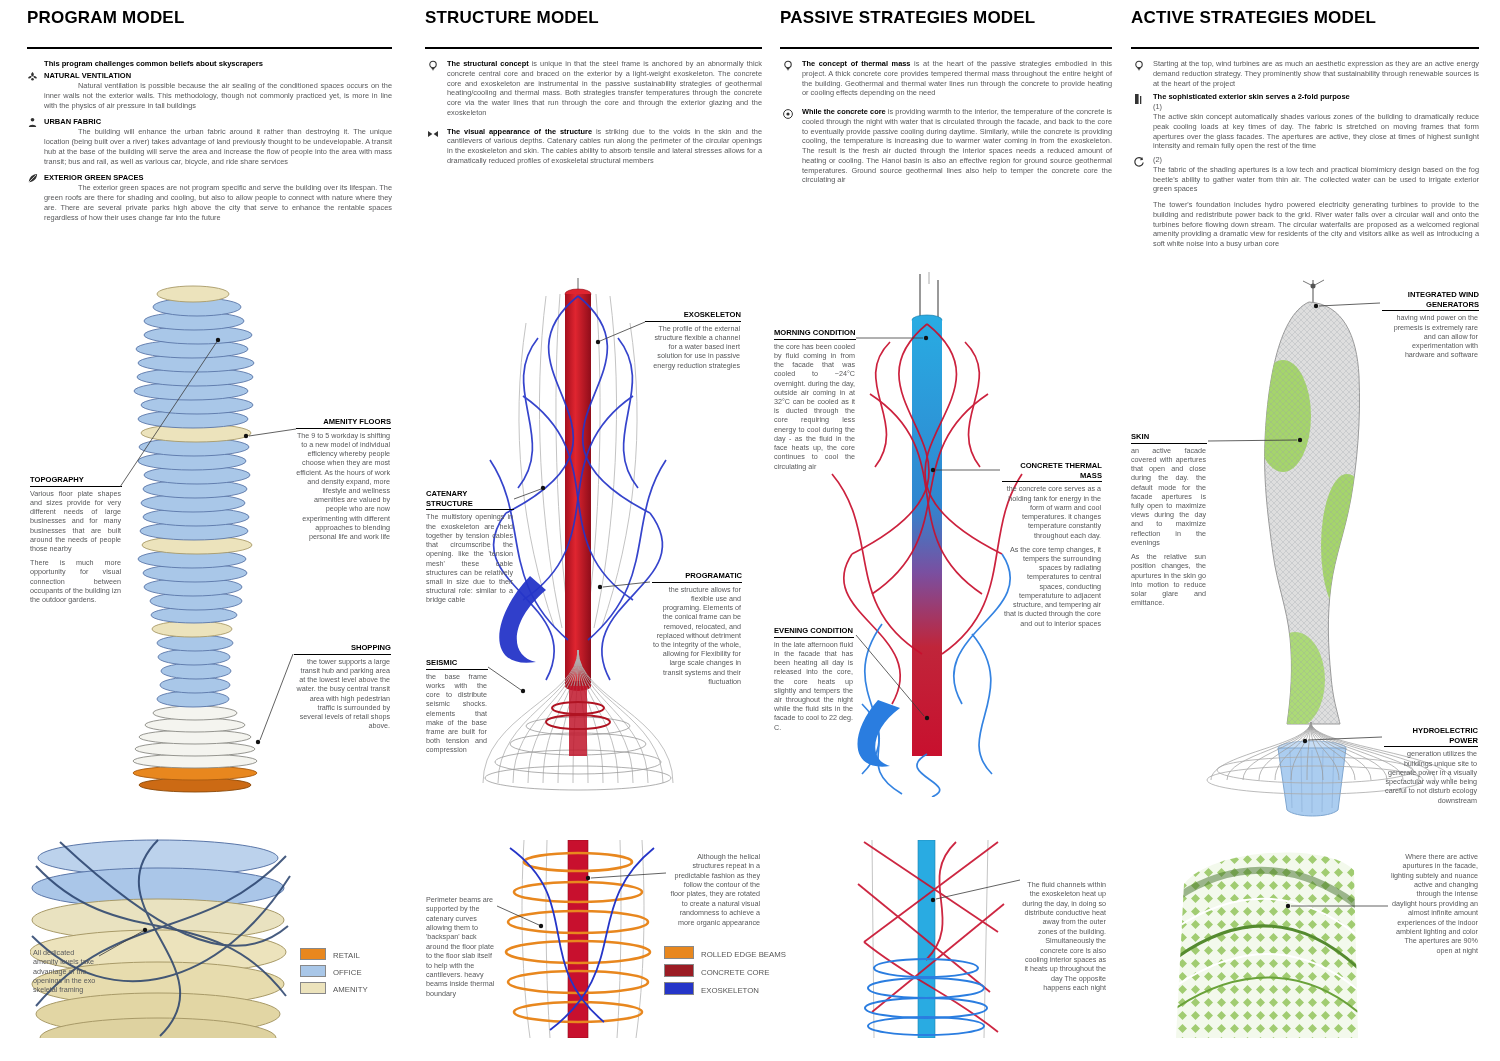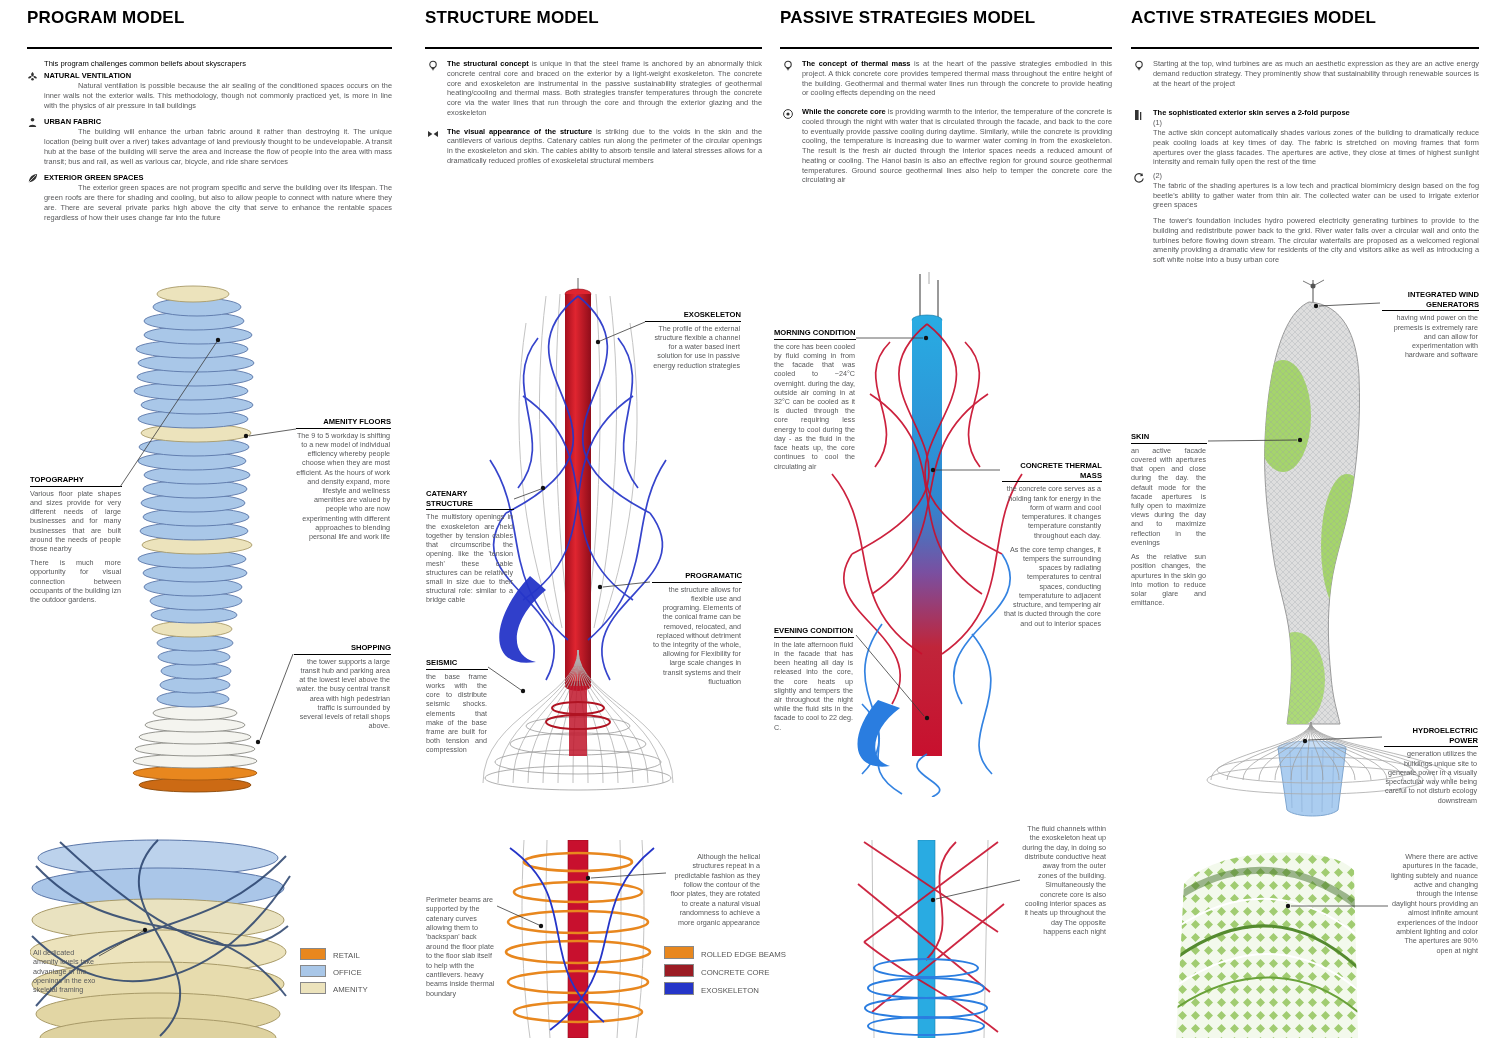--- a/index.html
+++ b/index.html
@@ -1,21 +1,21 @@
 <!DOCTYPE html>
 <html><head>
 <meta charset="utf-8">
 <style>
   html,body{margin:0;padding:0}
   body{width:1500px;height:1061px;position:relative;background:#fff;font-family:"Liberation Sans",sans-serif;overflow:hidden;color:#222}
   .abs{position:absolute}
   .coltext{position:absolute}
   .coltext .title{font-size:17px;font-weight:800;color:#000;border-bottom:2.5px solid #000;padding-bottom:19px;margin-bottom:10px;letter-spacing:.2px}
   .body{font-size:7.4px;color:#58595b;line-height:1.32;text-align:justify;margin:0}
-  .intro{font-size:7.6px;font-weight:400;color:#000;padding-left:17px;margin-bottom:3px}
+  .intro{font-size:7.6px;font-weight:700;color:#000;padding-left:17px;margin-bottom:3px}
   .psec{position:relative;padding-left:17px;margin-bottom:7px}
   .psec .icon{position:absolute;left:0;top:0;width:11px;height:11px}
   .sechead{font-size:7.5px;font-weight:700;color:#000;margin-bottom:1px}
   .psec .body{text-indent:34px}
   .bullet{position:relative;padding-left:22px;margin-bottom:9px}
   .bullet .icon{position:absolute;left:2px;top:1px;width:12px;height:12px}
   .bullet .body b{color:#000}
   .ann{position:absolute;font-size:7.2px;color:#58595b;line-height:1.28}
   .ann .lab{font-size:7.6px;font-weight:700;color:#000;border-bottom:1.2px solid #000;padding-bottom:1px;margin-bottom:2px}
   .ann p{margin:0 1px 5px 0;text-align:justify}
@@ -292,21 +292,21 @@
   <p>the concrete core serves as a holding tank for energy in the form of warm and cool temperatures. it changes temperature constantly throughout each day.</p>
   <p>As the core temp changes, it tempers the surrounding spaces by radiating temperatures to central spaces, conducting temperatuture to adjacent structure, and tempering air that is ducted through the core and out to interior spaces</p>
 </div>
 <div class="ann" style="left:774px;top:626px;width:80px">
   <div class="lab">EVENING CONDITION</div>
   <p>in the late afternoon fluid in the facade that has been heating all day is released into the core, the core heats up slightly and tempers the air throughout the night while the fluid sits in the facade to cool to 22 deg. C.</p>
 </div>
 
 <div class="coltext" style="left:1131px;top:8px;width:348px">
   <div class="title">ACTIVE STRATEGIES MODEL</div>
-  <div class="bullet" style="margin-bottom:20px">
+  <div class="bullet" style="margin-bottom:4px">
     <span class="icon">
         <svg viewBox="0 0 12 12">
           <circle cx="6" cy="4.5" r="3.2" fill="none" stroke="#333" stroke-width="1.1"></circle>
           <rect x="4.6" y="7.8" width="2.8" height="1.3" fill="#333"></rect>
           <rect x="5.1" y="9.4" width="1.8" height="0.8" fill="#333"></rect>
         </svg>
       </span>
     <p class="body">Starting at the top, wind turbines are as much an aesthetic expression as they are an active energy demand reduction strategy.  They prominently show that sustainability through renewable sources is at the heart of the project</p>
   </div>
   <div class="bullet" style="margin-bottom:4px">
@@ -477,21 +477,21 @@
     <path d="M0,118 C70,68 130,80 182,128" stroke="#558b2f" stroke-width="3" fill="none"></path>
     <path d="M0,168 C70,122 134,132 182,172" stroke="#6aa23a" stroke-width="2" fill="none"></path>
     <path d="M0,88 C66,44 128,52 182,96" stroke="#fff" stroke-width="2" fill="none"></path>
     <path d="M0,146 C70,98 132,108 182,150" stroke="#fff" stroke-width="2" fill="none"></path>
   </g>
 </svg>
 
 <div class="note" style="left:33px;top:948px;width:66px">All dedicated amenity levels take advantage of the openings in the exo skeletal framing</div>
 <div class="note" style="left:426px;top:895px;width:70px">Perimeter beams are supported by the catenary curves allowing them to 'backspan' back around the floor plate to the floor slab itself to help with the cantilevers. heavy beams inside thermal boundary</div>
 <div class="note right" style="left:668px;top:852px;width:92px">Although the helical structures repeat in a predictable fashion as they follow the contour of the floor plates, they are rotated to create a natural visual randomness to achieve a more organic appearance</div>
-<div class="note right" style="left:1022px;top:824px;width:84px">The fluid channels within the exoskeleton heat up during the day, in doing so distribute conductive heat away from the outer zones of the building. Simultaneously the concrete core is also cooling interior spaces as it heats up throughout the day The opposite happens each night</div>
+<div class="note right" style="left:1022px;top:880px;width:84px">The fluid channels within the exoskeleton heat up during the day, in doing so distribute conductive heat away from the outer zones of the building. Simultaneously the concrete core is also cooling interior spaces as it heats up throughout the day The opposite happens each night</div>
 <div class="note right" style="left:1390px;top:852px;width:88px">Where there are active apurtures in the facade, lighting subtely and nuance active and changing through the intense daylight hours providing an almost infinite amount experiences of the indoor ambient lighting and color The apertures are 90% open at night</div>
 
 <div class="legend" style="left:300px;top:948px">
   <div class="row">
     <span class="sw" style="background: rgb(232, 135, 30);"></span>
     <span>RETAIL</span>
   </div>
   <div class="row">
     <span class="sw" style="background: rgb(169, 199, 232);"></span>
     <span>OFFICE</span>

